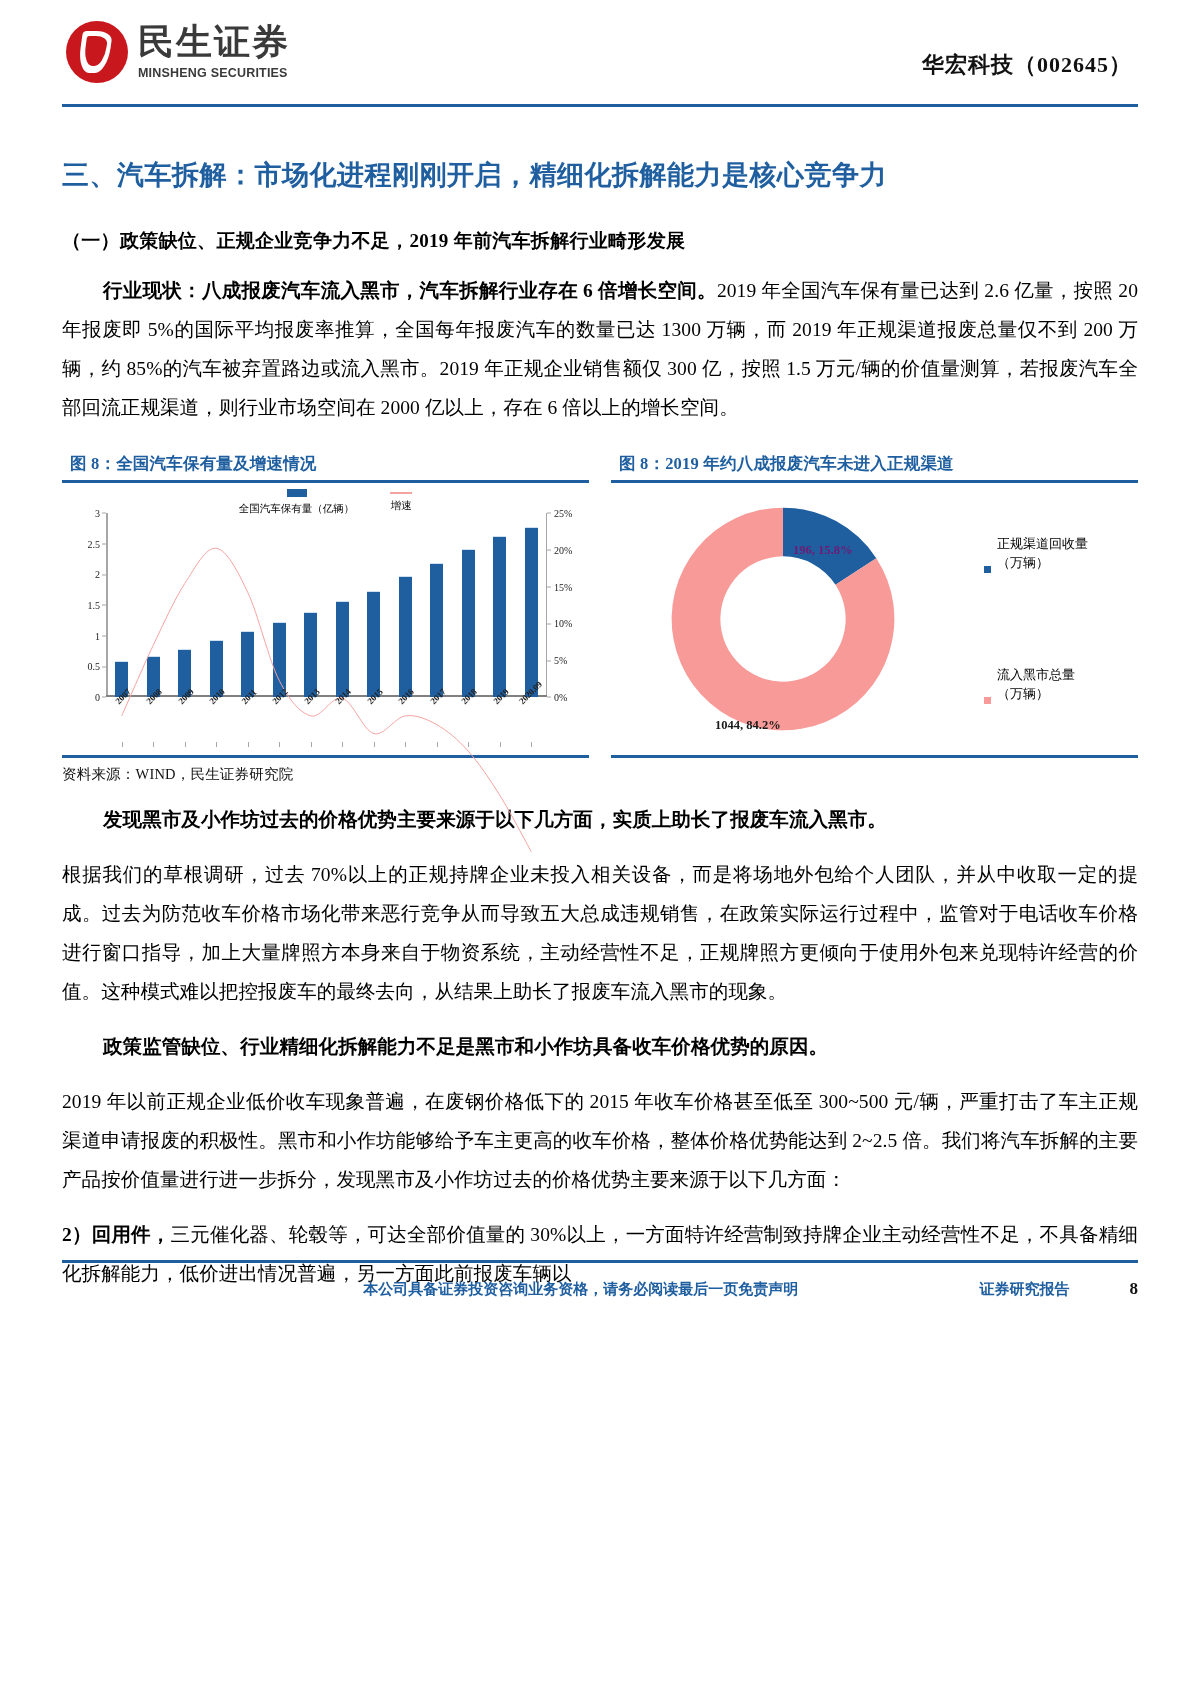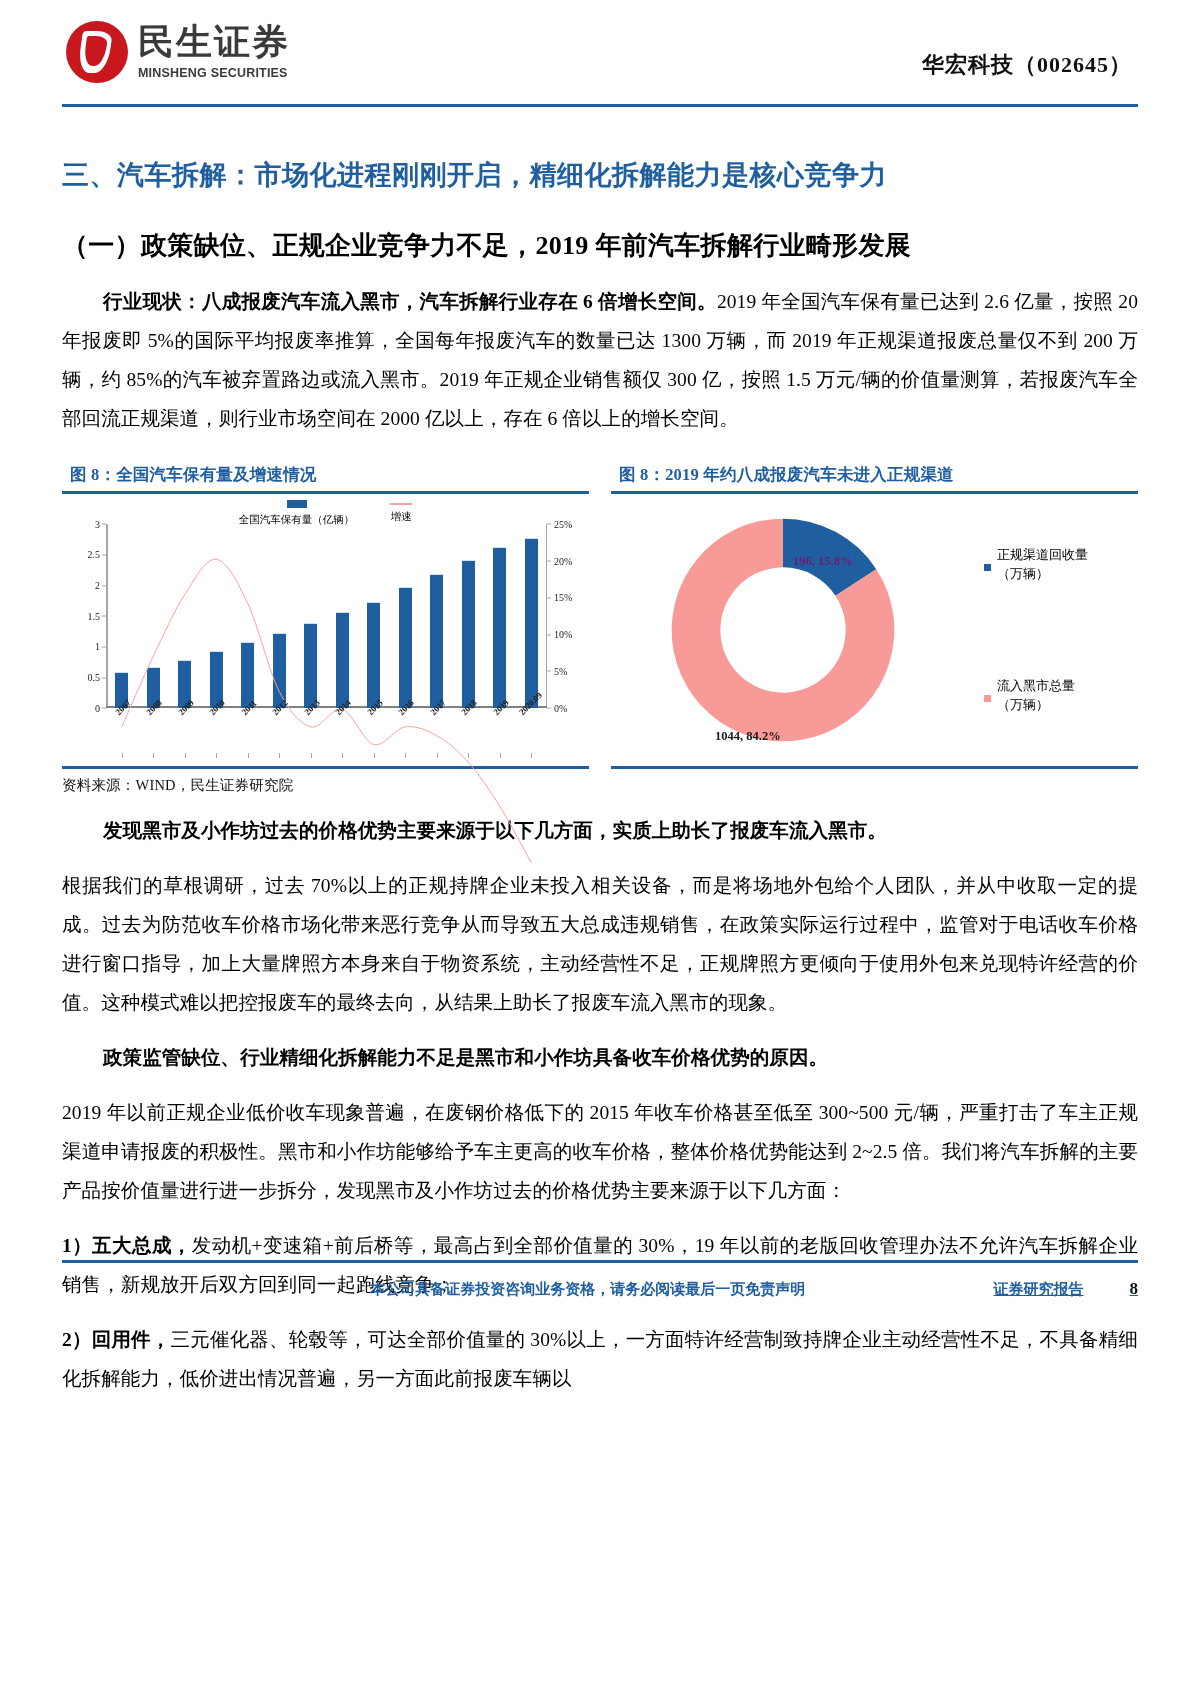--- a/index.html
+++ b/index.html
@@ -109,21 +109,21 @@
     color: #1f5fa0;
     font-size: 27px;
     font-weight: bold;
     line-height: 1.5;
     margin: 48px 0 0 0;
     letter-spacing: 0.5px;
     font-family: "Liberation Serif", serif;
   }
   h2.sub-title {
     color: #000000;
-    font-size: 26px;
+    font-size: 19px;
     font-weight: bold;
     line-height: 1.55;
     margin: 30px 0 0 0;
     letter-spacing: 0.3px;
     font-family: "Liberation Serif", serif;
   }
 
   
   p.body {
     font-size: 19.5px;
@@ -330,21 +330,21 @@
     position: absolute;
     right: 4px;
     top: 0; bottom: 0;
     width: 150px;
     display: flex;
     flex-direction: column;
     justify-content: center;
     gap: 92px;
     font-size: 13px;
   }
-  .dl-row { display: flex; gap: 6px; align-items: center; line-height: 1.5; }
+  .dl-row { display: flex; gap: 6px; align-items: flex-end; line-height: 1.5; }
   .dl-sq { width: 7px; height: 7px; flex: none; margin-top: 6px; }
   .dl-sq.blue { background: #1f5fa0; }
   .dl-sq.pink { background: #f79a98; }
   .dl-txt { white-space: pre-line; }
 
   
   .footer-rule {
     position: absolute;
     left: 62px; right: 62px;
     bottom: 78px;
@@ -354,21 +354,21 @@
   .footer {
     position: absolute;
     left: 62px; right: 62px;
     bottom: 42px;
     display: flex;
     align-items: center;
     justify-content: space-between;
     font-size: 15px;
   }
   .footer-left { color: #1f5fa0; font-weight: bold; flex: 1; text-align: center; padding-left: 120px;}
-  .footer-right { color: #1f5fa0; font-weight: bold; display: flex; gap: 46px; align-items: flex-end; text-decoration: underline; }
+  .footer-right { color: #1f5fa0; font-weight: bold; display: flex; gap: 60px; align-items: flex-end; }
   .pagenum { color: #111; font-weight: bold; font-size: 17px; }
 </style>
 </head>
 <body>
 
 <div class="page">
 
   <div class="header">
     <div class="logo-wrap">
       <div class="logo-mark"></div>
@@ -563,21 +563,20 @@
     </div>
 
   </div>
 
   <p class="body indent"><span class="bold">发现黑市及小作坊过去的价格优势主要来源于以下几方面，实质上助长了报废车流入黑市。</span></p>
   <p class="body">根据我们的草根调研，过去 70%以上的正规持牌企业未投入相关设备，而是将场地外包给个人团队，并从中收取一定的提成。过去为防范收车价格市场化带来恶行竞争从而导致五大总成违规销售，在政策实际运行过程中，监管对于电话收车价格进行窗口指导，加上大量牌照方本身来自于物资系统，主动经营性不足，正规牌照方更倾向于使用外包来兑现特许经营的价值。这种模式难以把控报废车的最终去向，从结果上助长了报废车流入黑市的现象。</p>
 
   <p class="body indent"><span class="bold">政策监管缺位、行业精细化拆解能力不足是黑市和小作坊具备收车价格优势的原因。</span></p>
   <p class="body">2019 年以前正规企业低价收车现象普遍，在废钢价格低下的 2015 年收车价格甚至低至 300~500 元/辆，严重打击了车主正规渠道申请报废的积极性。黑市和小作坊能够给予车主更高的收车价格，整体价格优势能达到 2~2.5 倍。我们将汽车拆解的主要产品按价值量进行进一步拆分，发现黑市及小作坊过去的价格优势主要来源于以下几方面：</p>
 
-  <p class="body"><span class="bold">1）五大总成，</span><span>发动机+变速箱+前后桥等，最高占到全部价值量的 30%，19 年以前的老版回收管理办法不允许汽车拆解企业销售，新规放开后双方回到同一起跑线竞争；</span></p>
 
   <p class="body"><span class="bold">2）回用件，</span><span>三元催化器、轮毂等，可达全部价值量的 30%以上，一方面特许经营制致持牌企业主动经营性不足，不具备精细化拆解能力，低价进出情况普遍，另一方面此前报废车辆以</span></p>
 
   <div class="footer-rule"></div>
   <div class="footer">
     <div class="footer-left">本公司具备证券投资咨询业务资格，请务必阅读最后一页免责声明</div>
     <div class="footer-right">
       <span>证券研究报告</span>
       <span class="pagenum">8</span>
     </div>

